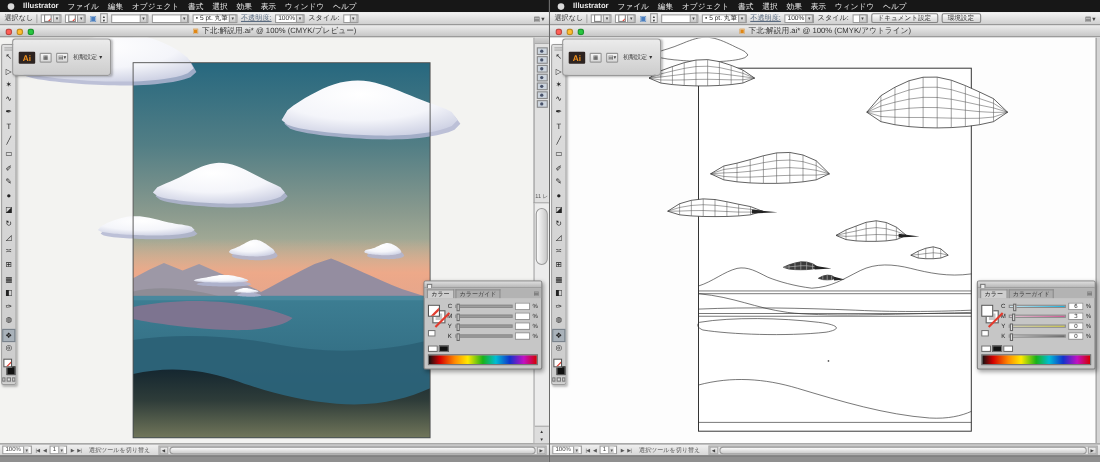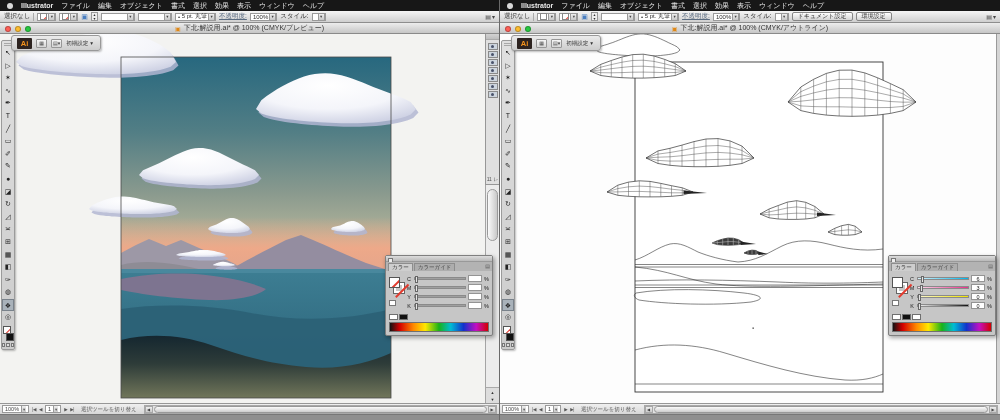--- a/index.html
+++ b/index.html
@@ -43,21 +43,21 @@
   .l-red{background:#ff5f57;}.l-yellow{background:#febc2e;}.l-green{background:#28c840;}
   .tdoc{color:#e08714;font-size:6px;}
 
   
   .docarea{position:absolute;top:34px;left:0;right:0;bottom:17px;overflow:hidden;}
   .pb-grey{background:#f3f3f1;}
   .pb-white{background:#fdfdfd;}
   .docarea svg{position:absolute;left:0;top:0;}
 
   
-  .appchip{position:absolute;left:11px;top:1px;height:16px;background:linear-gradient(#ebebeb,#cdcdcd);
+  .appchip{position:absolute;left:11px;top:1px;height:34px;background:linear-gradient(#ebebeb,#cdcdcd);
     border:1px solid #999;border-radius:3px;display:flex;align-items:center;gap:4px;padding:0 5px;
     font-size:6px;color:#333;box-shadow:1px 1px 2px rgba(0,0,0,.25);z-index:6;}
   .ailogo{width:15px;height:11px;background:#2d2320;color:#f7941d;font-size:7.5px;font-weight:bold;
     display:flex;align-items:center;justify-content:center;border-radius:1px;}
   .chip-btn{min-width:11px;height:9px;border:1px solid #979797;background:linear-gradient(#f6f6f6,#d6d6d6);
     font-size:5px;display:inline-flex;align-items:center;justify-content:center;border-radius:1px;padding:0 1px;color:#444;}
   .chip-ws{font-size:5.5px;color:#333;display:inline-flex;gap:2px;align-items:center;padding-right:2px;}
 
   
   .toolstrip{position:absolute;left:1px;top:6px;width:14px;background:linear-gradient(#e0e0e0,#cccccc);

